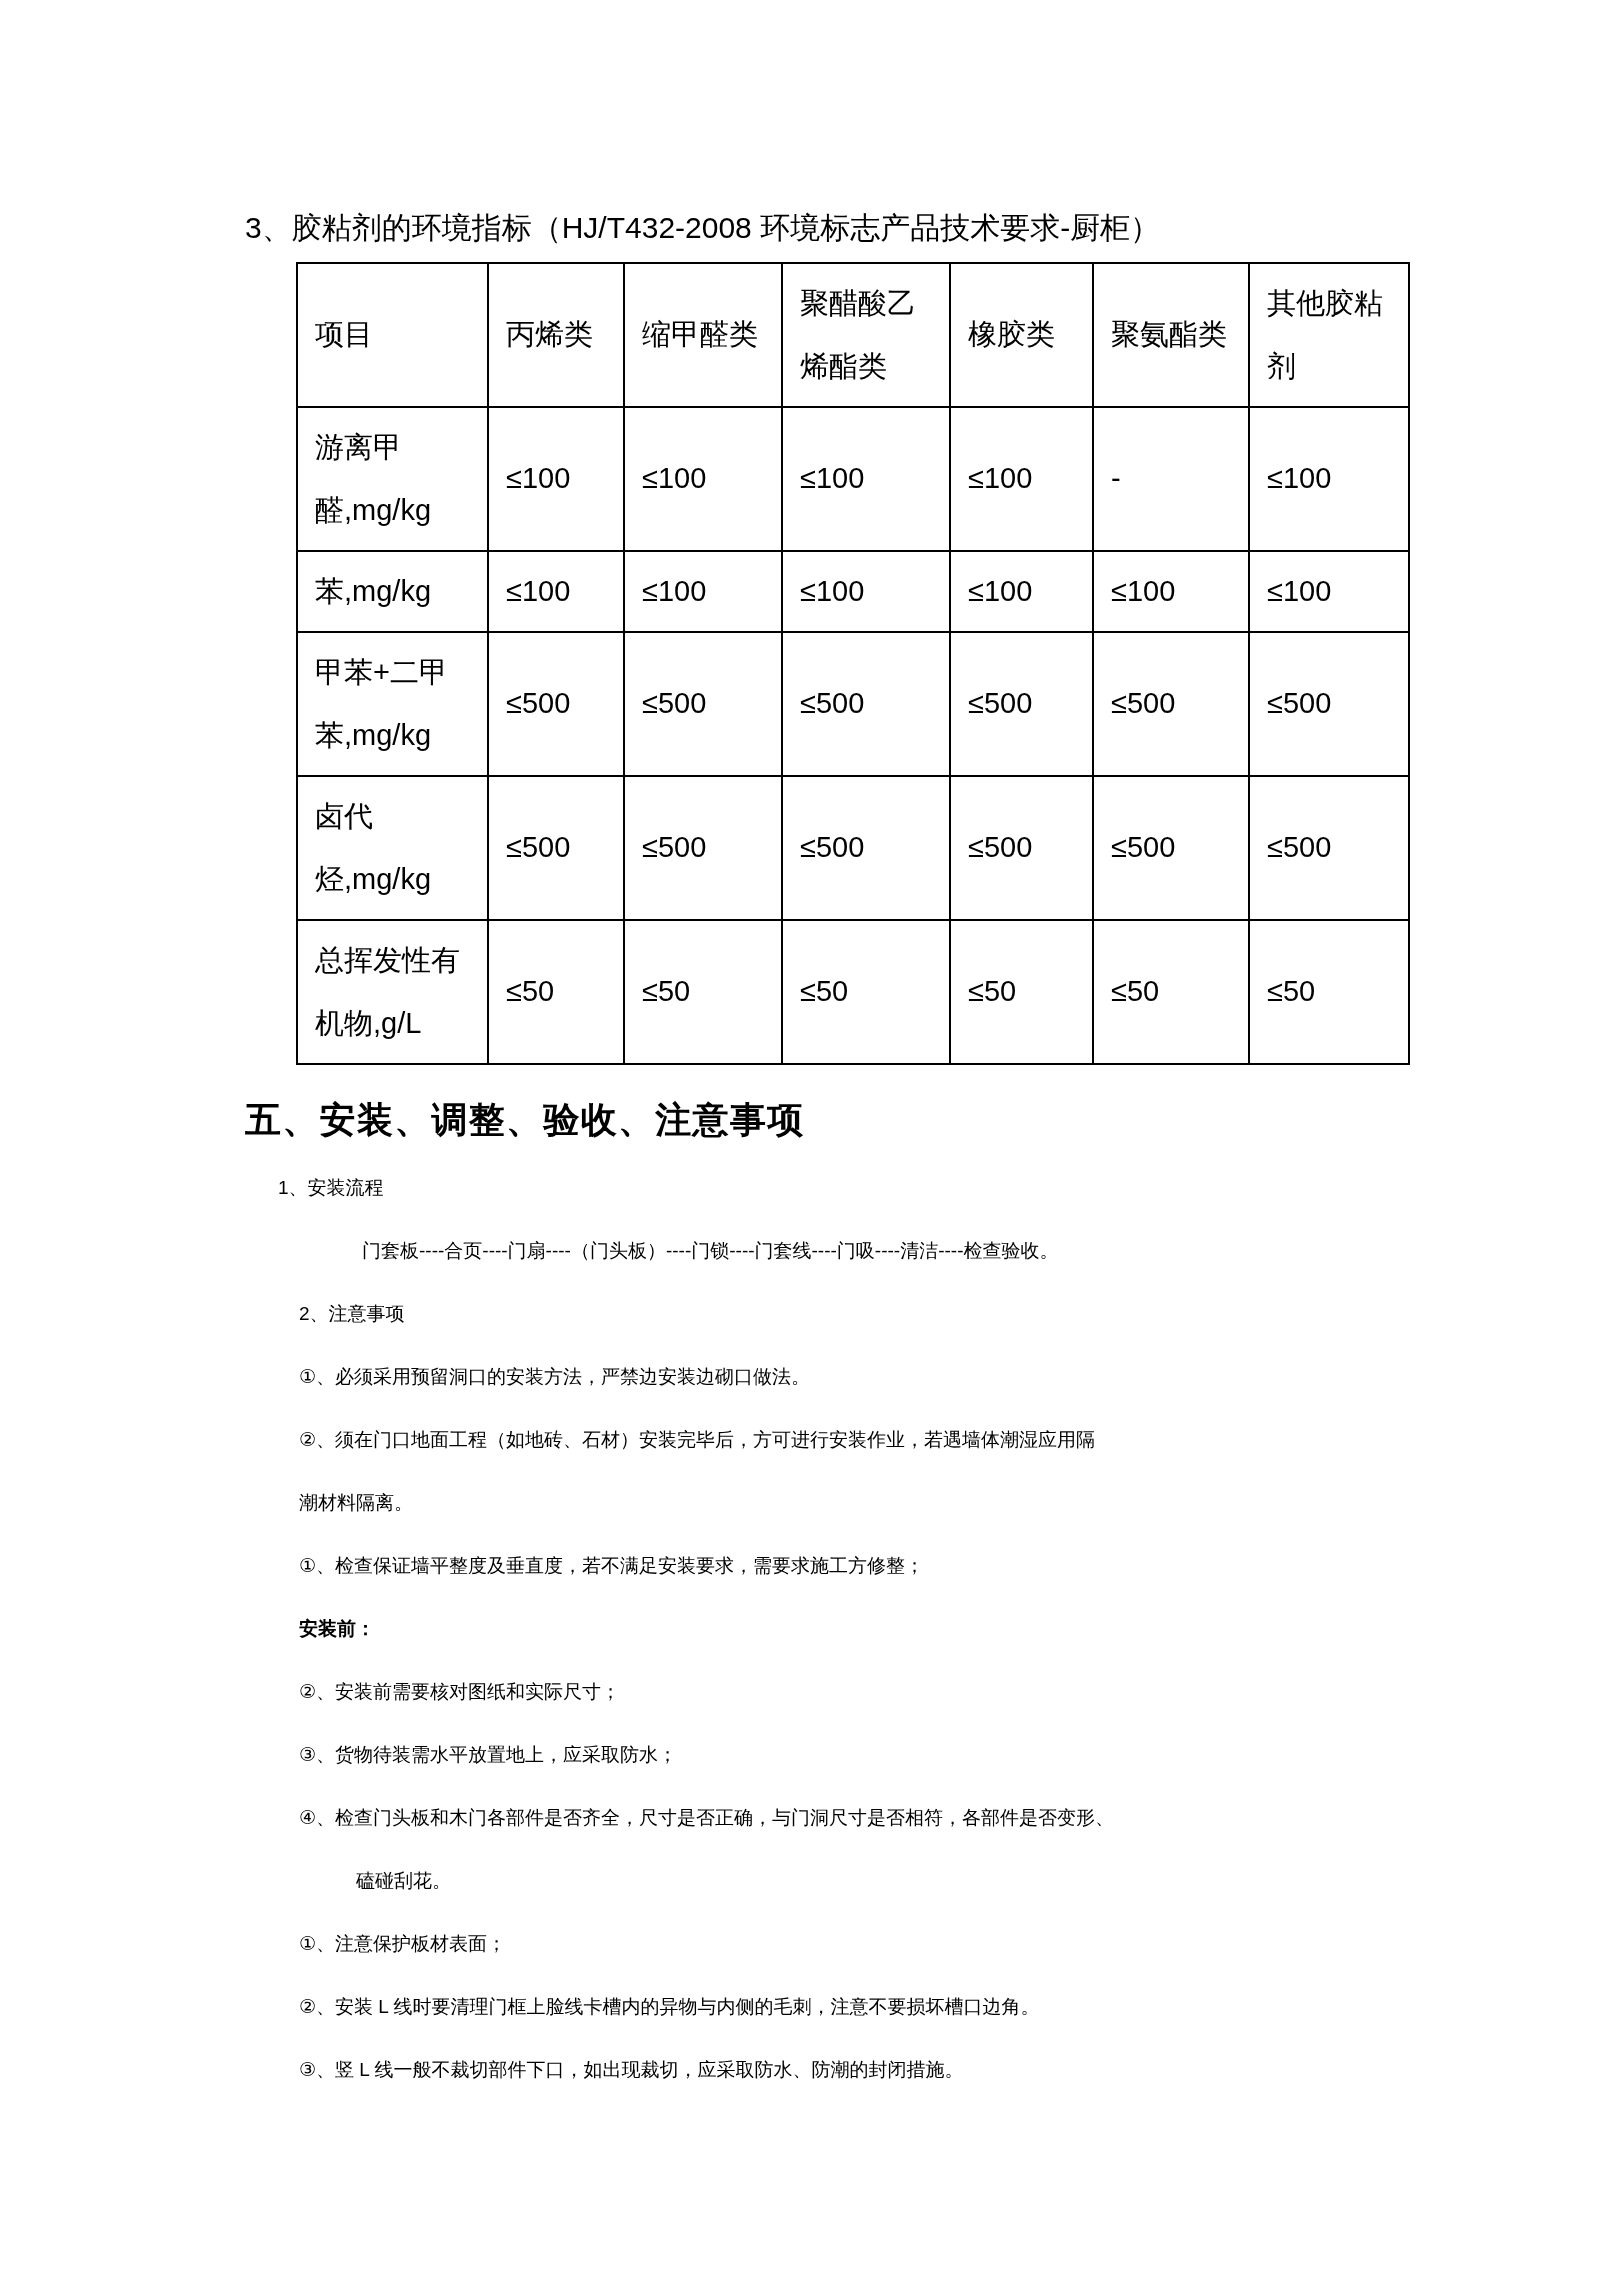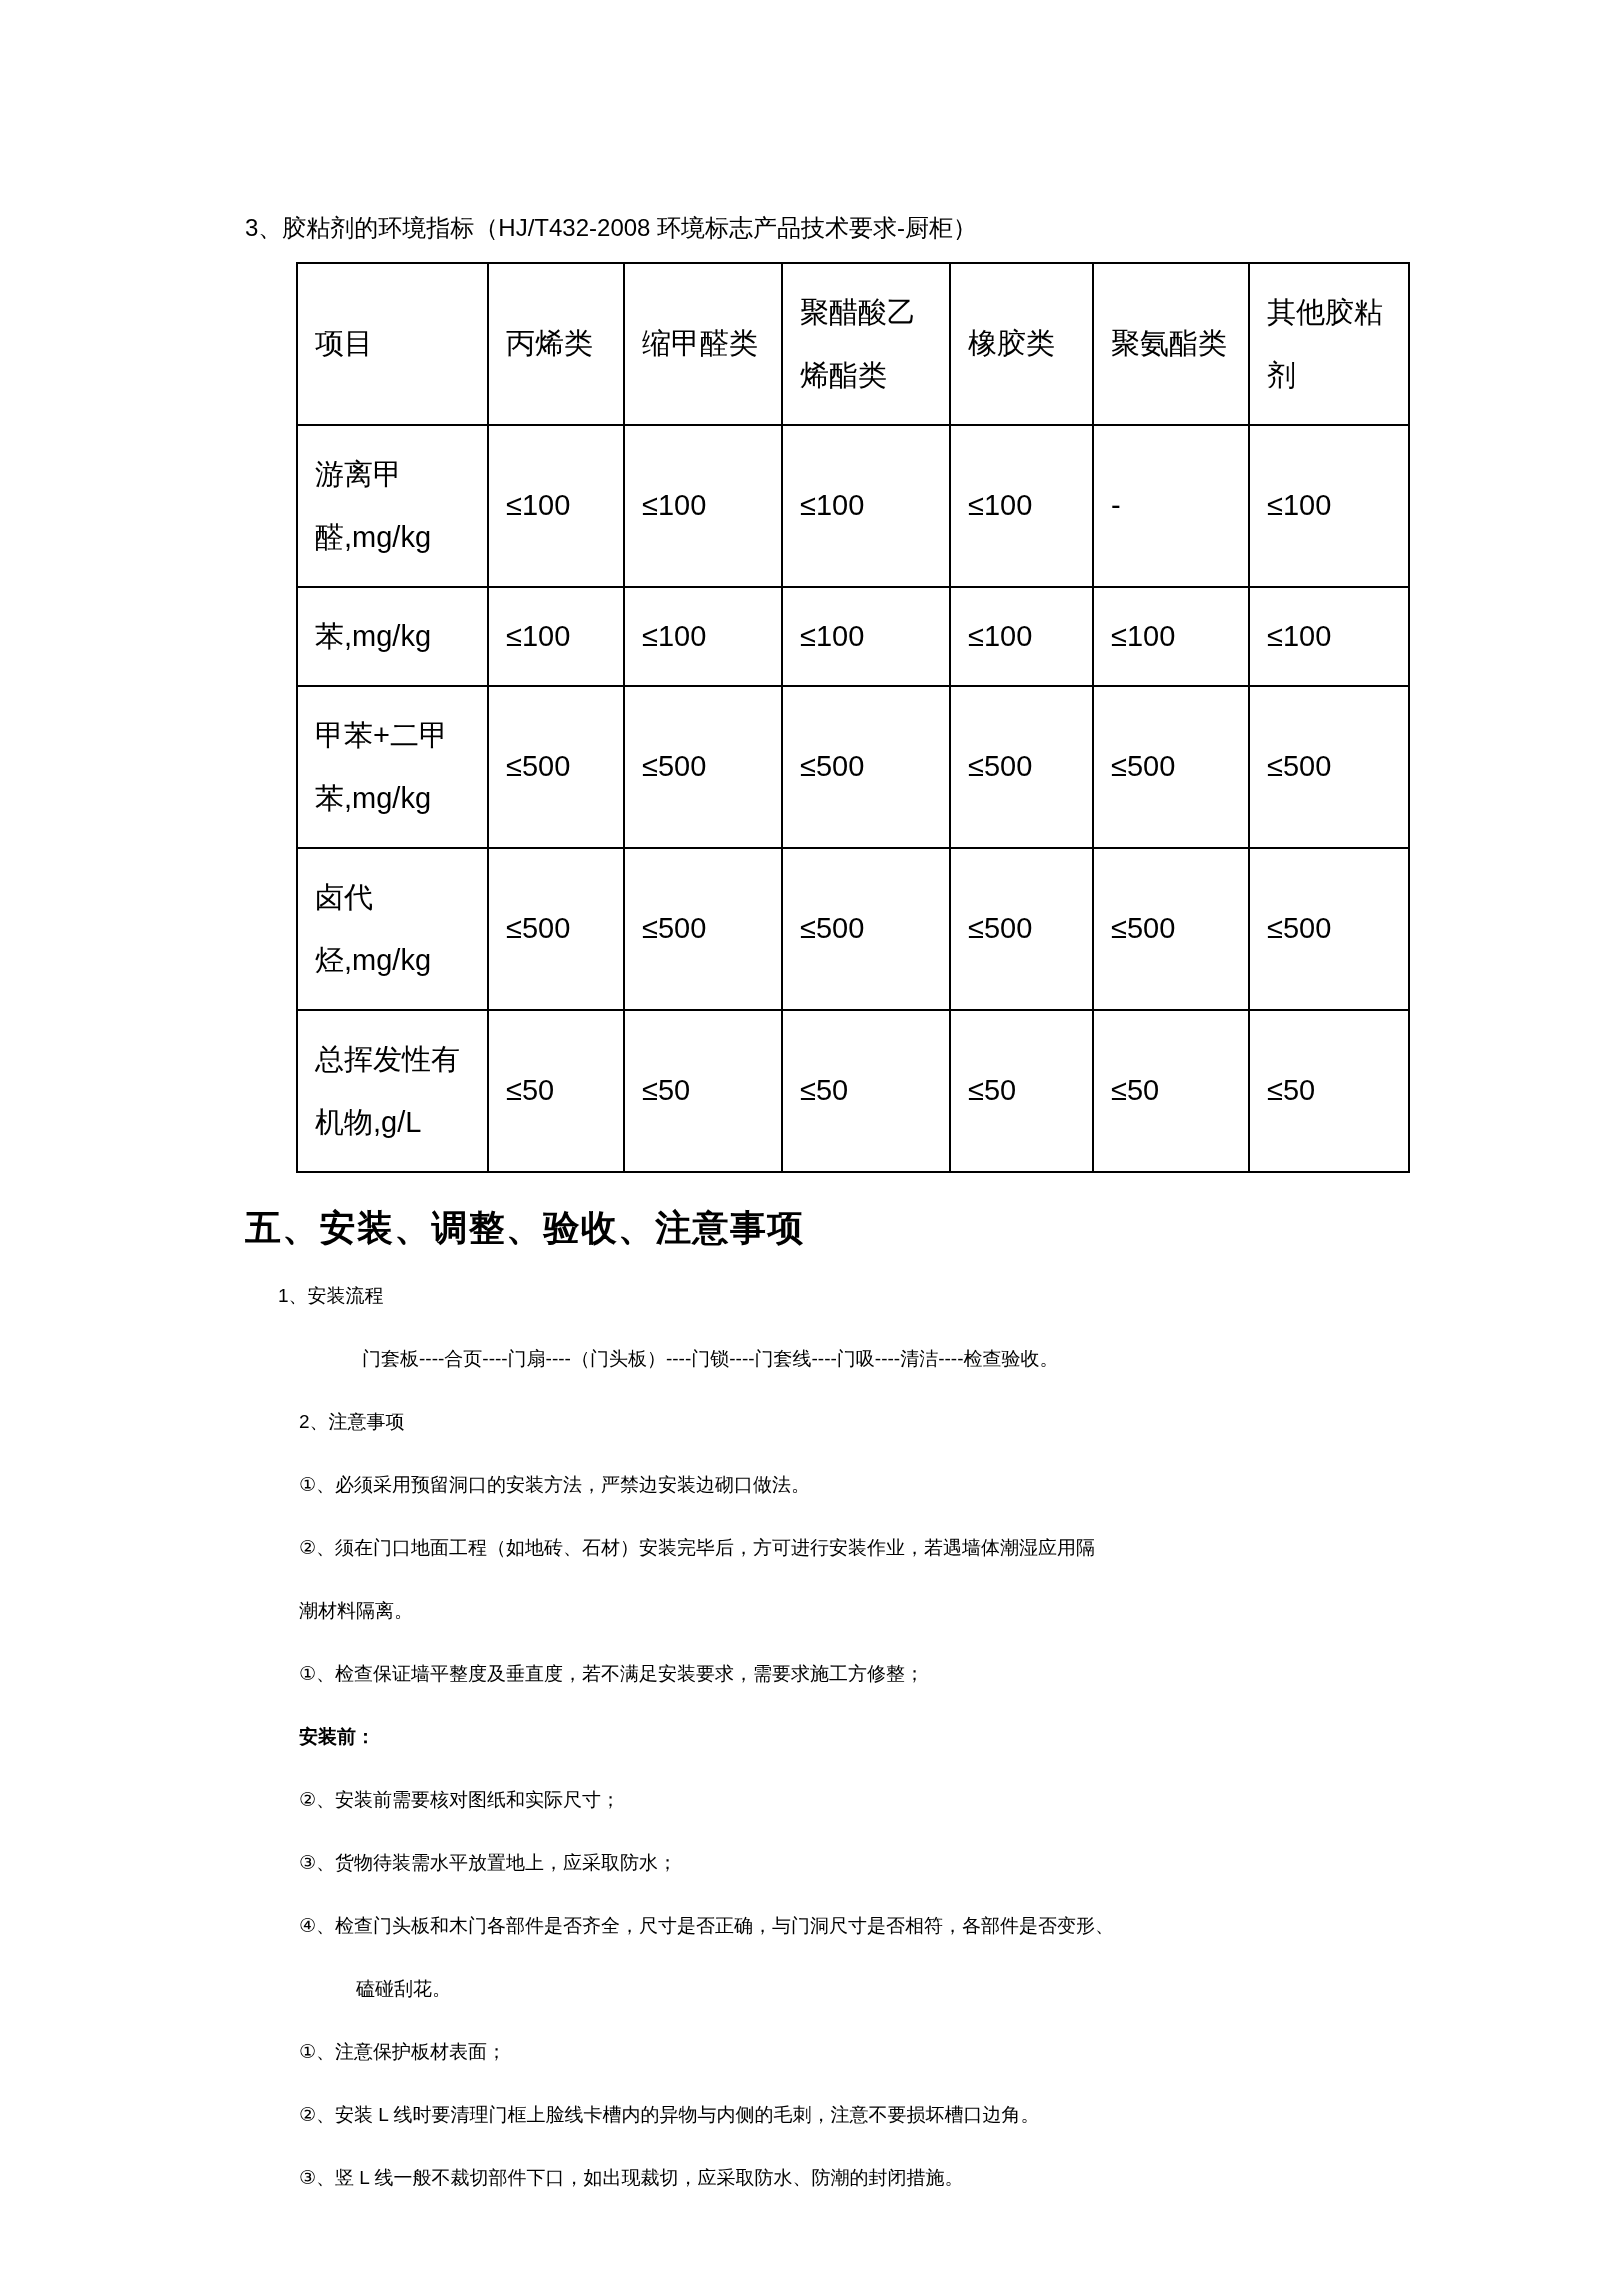--- a/index.html
+++ b/index.html
@@ -12,37 +12,37 @@
     font-family: "Liberation Sans", "DejaVu Sans", sans-serif;
     overflow: hidden;
   }
   .content {
     position: absolute;
     left: 245px;
     top: 196px;
     width: 1328px;
   }
   .h3line {
-    font-size: 24px;
+    font-size: 30px;
     line-height: 63px;
     white-space: nowrap;
     font-weight: 400;
   }
   table.envtable {
     margin-left: 51px;
     margin-top: 2.6px;
     border-collapse: collapse;
     table-layout: fixed;
     width: 1112px;
   }
   table.envtable th, table.envtable td {
     border: 2.6px solid #000000;
     font-size: 29px;
     line-height: 63px;
-    padding: 17px 17px;
+    padding: 8px 17px;
     font-weight: 400;
     text-align: left;
     vertical-align: middle;
     overflow-wrap: break-word;
   }
   .h5 {
     margin-top: 18.3px;
     font-size: 36px;
     font-weight: 700;
     line-height: 73px;

